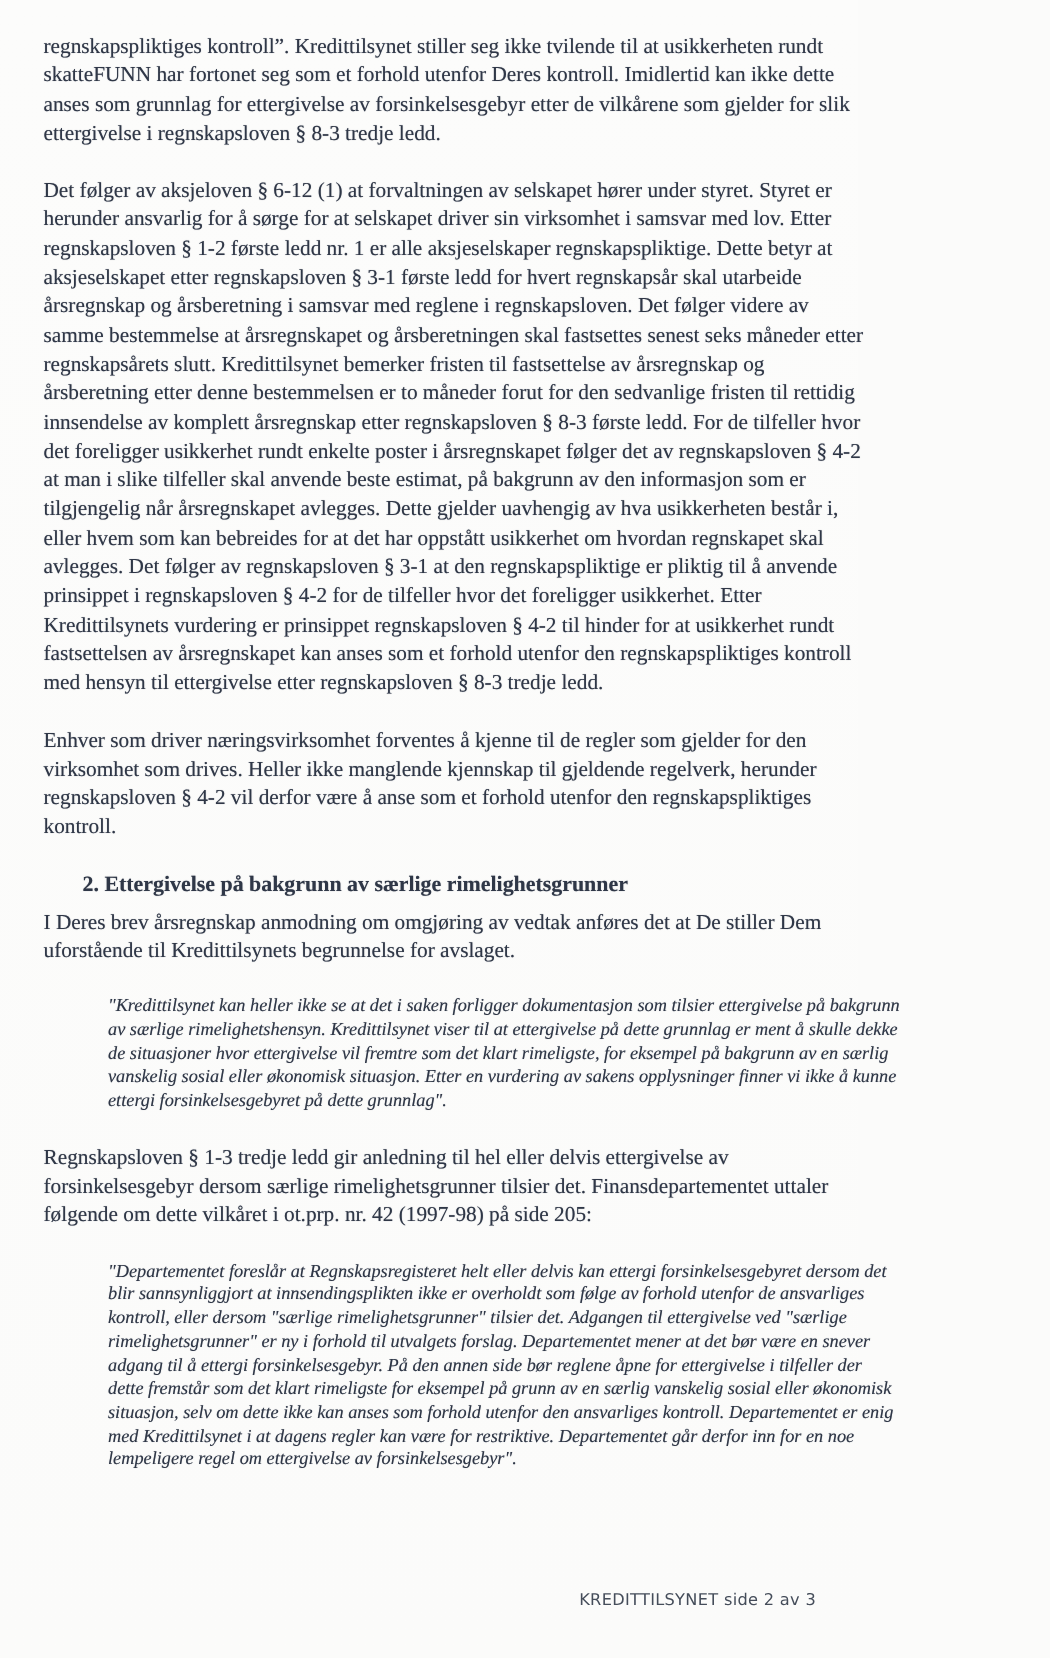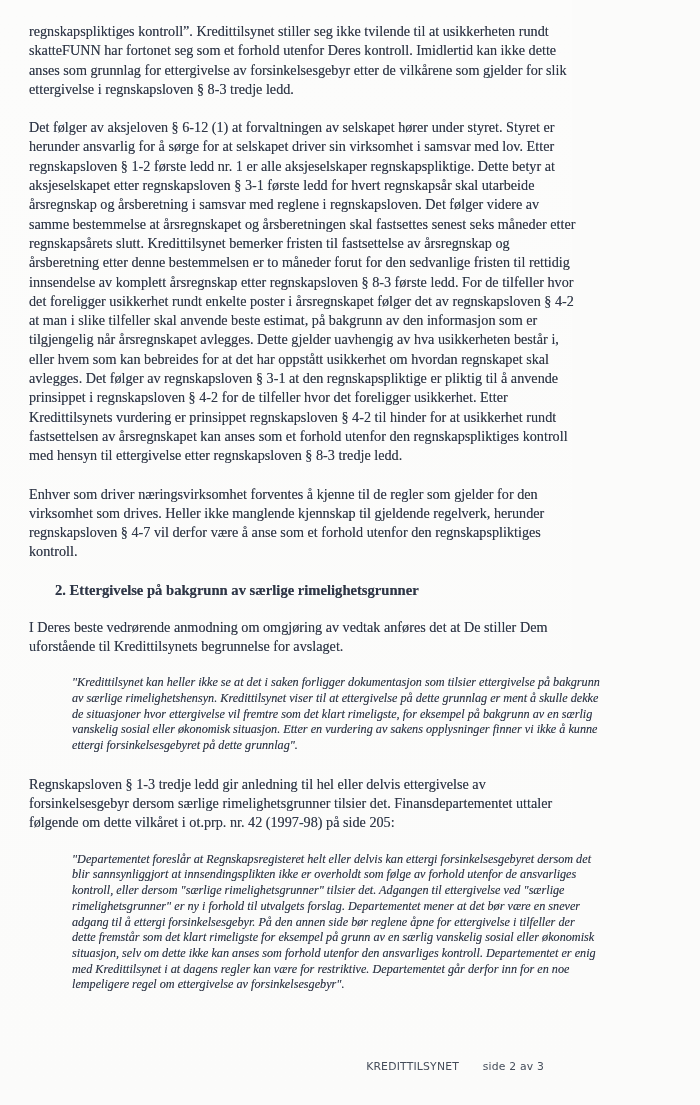--- a/index.html
+++ b/index.html
@@ -24,42 +24,42 @@
     font-size: 14.2px;
     line-height: 19.3px;
     margin: 0 0 19px 0;
     white-space: pre-line;
     text-shadow: 0 0 0.6px rgba(47, 55, 71, 0.55);
   }
   h2.heading {
     font-size: 14.6px;
     line-height: 19px;
     font-weight: bold;
-    margin: 14px 0 18px 26px;
+    margin: 14px 0 6px 26px;
     text-shadow: 0 0 0.6px rgba(47, 55, 71, 0.55);
   }
   p.quote {
     font-style: italic;
     font-size: 12.2px;
     line-height: 15.7px;
     margin: 14px 0 21px 43px;
     width: 601px;
     white-space: pre-line;
     text-shadow: 0 0 0.5px rgba(47, 55, 71, 0.5);
   }
   .footer {
     position: absolute;
     right: 28px; top: 1060px;
     font-family: "DejaVu Sans", "Liberation Sans", sans-serif;
     font-size: 10.8px;
     color: #454d5a;
     letter-spacing: 0.2px;
     white-space: nowrap;
   }
-  .footer span { margin-left: 20px; }
+  .footer span { margin-left: 0; }
   .footer span:first-child { margin-left: 0; }
 </style>
 </head>
 <body>
 
 <div class="page">
   <div class="content">
 
     <p class="body">regnskapspliktiges kontroll”. Kredittilsynet stiller seg ikke tvilende til at usikkerheten rundt
 skatteFUNN har fortonet seg som et forhold utenfor Deres kontroll. Imidlertid kan ikke dette
@@ -80,26 +80,26 @@
 tilgjengelig når årsregnskapet avlegges. Dette gjelder uavhengig av hva usikkerheten består i,
 eller hvem som kan bebreides for at det har oppstått usikkerhet om hvordan regnskapet skal
 avlegges. Det følger av regnskapsloven § 3-1 at den regnskapspliktige er pliktig til å anvende
 prinsippet i regnskapsloven § 4-2 for de tilfeller hvor det foreligger usikkerhet. Etter
 Kredittilsynets vurdering er prinsippet regnskapsloven § 4-2 til hinder for at usikkerhet rundt
 fastsettelsen av årsregnskapet kan anses som et forhold utenfor den regnskapspliktiges kontroll
 med hensyn til ettergivelse etter regnskapsloven § 8-3 tredje ledd.</p>
 
     <p class="body">Enhver som driver næringsvirksomhet forventes å kjenne til de regler som gjelder for den
 virksomhet som drives. Heller ikke manglende kjennskap til gjeldende regelverk, herunder
-regnskapsloven § 4-7 vil derfor være å anse som et forhold utenfor den regnskapspliktiges
+regnskapsloven § 4-2 vil derfor være å anse som et forhold utenfor den regnskapspliktiges
 kontroll.</p>
 
     <h2 class="heading">2. Ettergivelse på bakgrunn av særlige rimelighetsgrunner</h2>
 
-    <p class="body">I Deres beste vedrørende anmodning om omgjøring av vedtak anføres det at De stiller Dem
+    <p class="body">I Deres brev årsregnskap anmodning om omgjøring av vedtak anføres det at De stiller Dem
 uforstående til Kredittilsynets begrunnelse for avslaget.</p>
 
 
     <p class="quote">"Kredittilsynet kan heller ikke se at det i saken forligger dokumentasjon som tilsier ettergivelse på bakgrunn
 av særlige rimelighetshensyn. Kredittilsynet viser til at ettergivelse på dette grunnlag er ment å skulle dekke
 de situasjoner hvor ettergivelse vil fremtre som det klart rimeligste, for eksempel på bakgrunn av en særlig
 vanskelig sosial eller økonomisk situasjon. Etter en vurdering av sakens opplysninger finner vi ikke å kunne
 ettergi forsinkelsesgebyret på dette grunnlag".</p>
 
     <p class="body">Regnskapsloven § 1-3 tredje ledd gir anledning til hel eller delvis ettergivelse av

